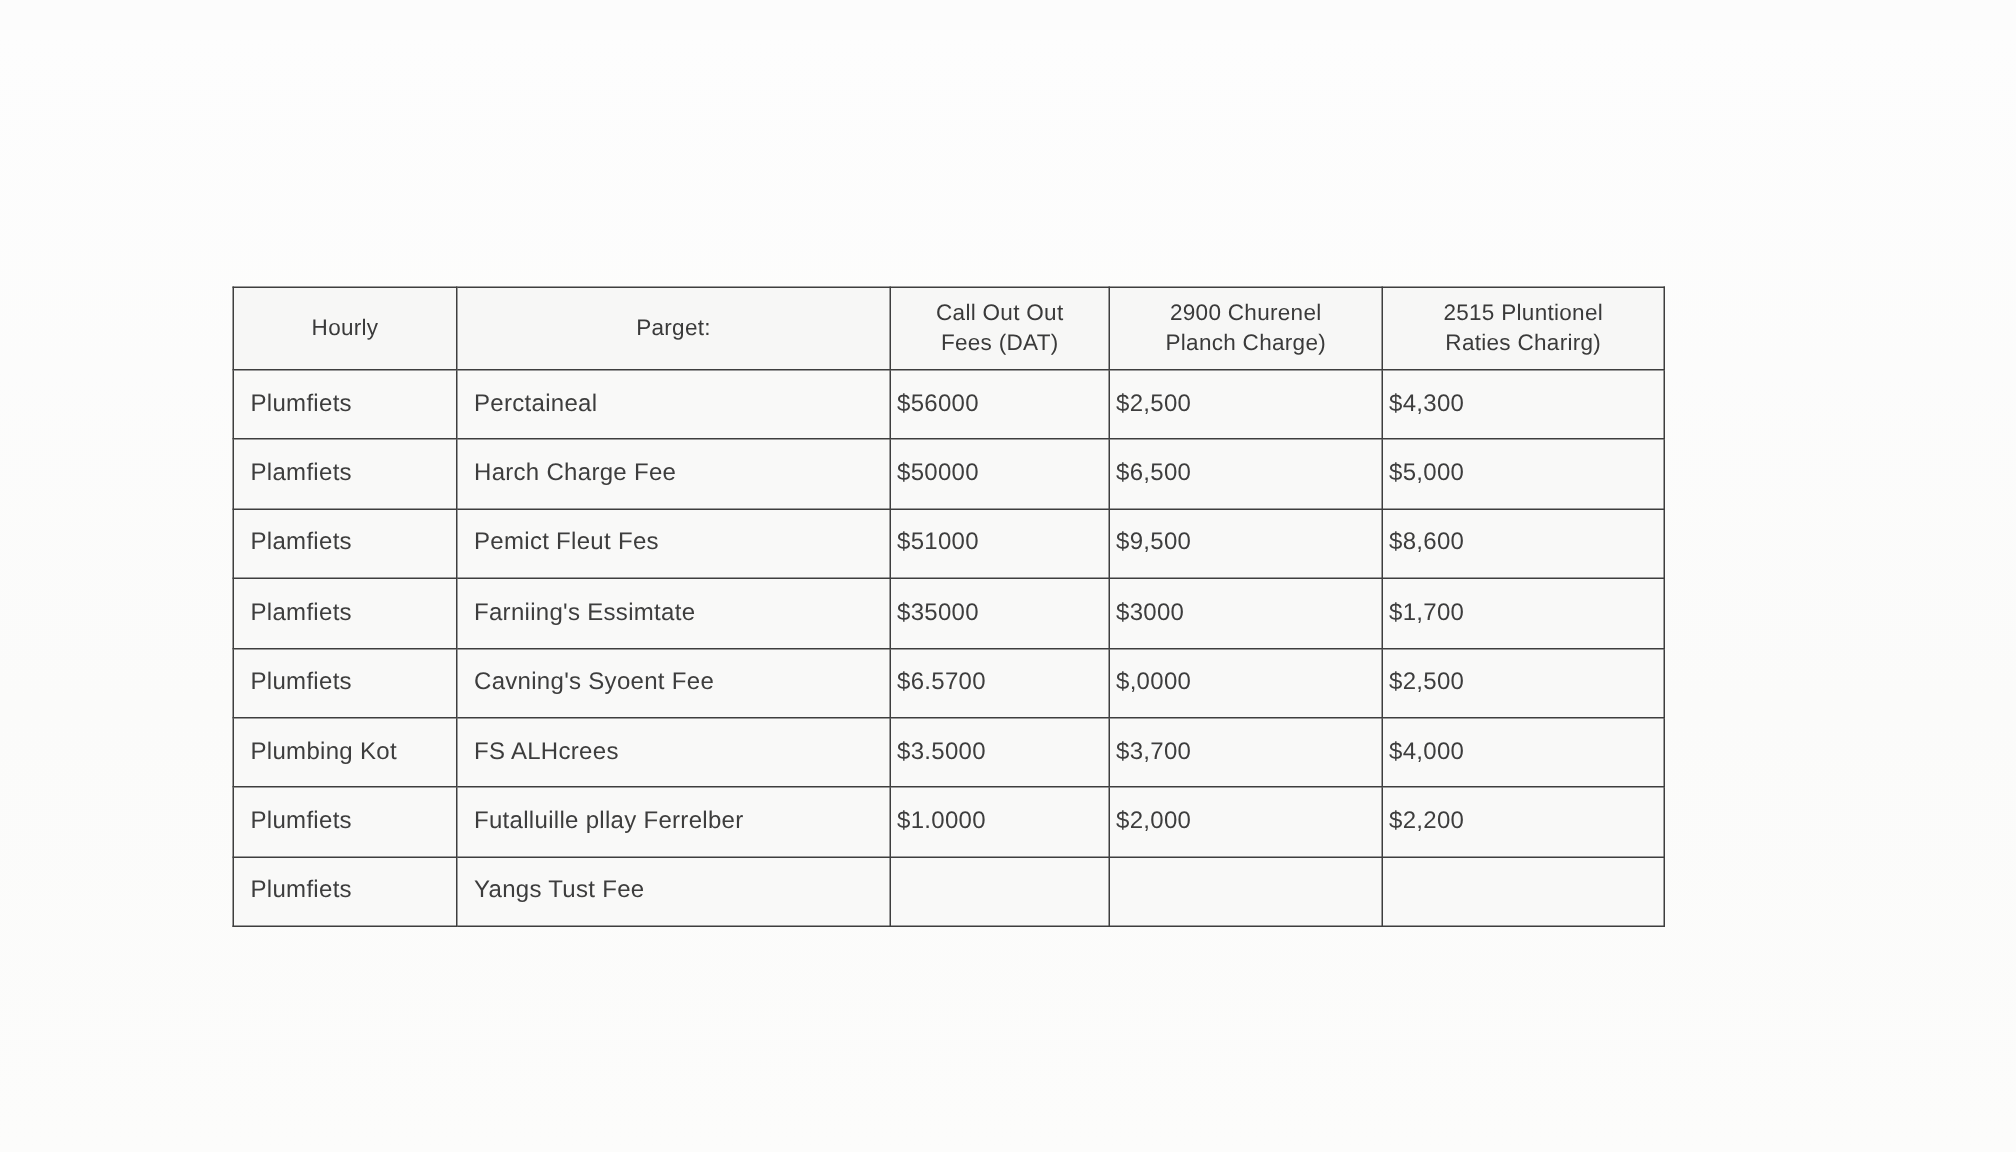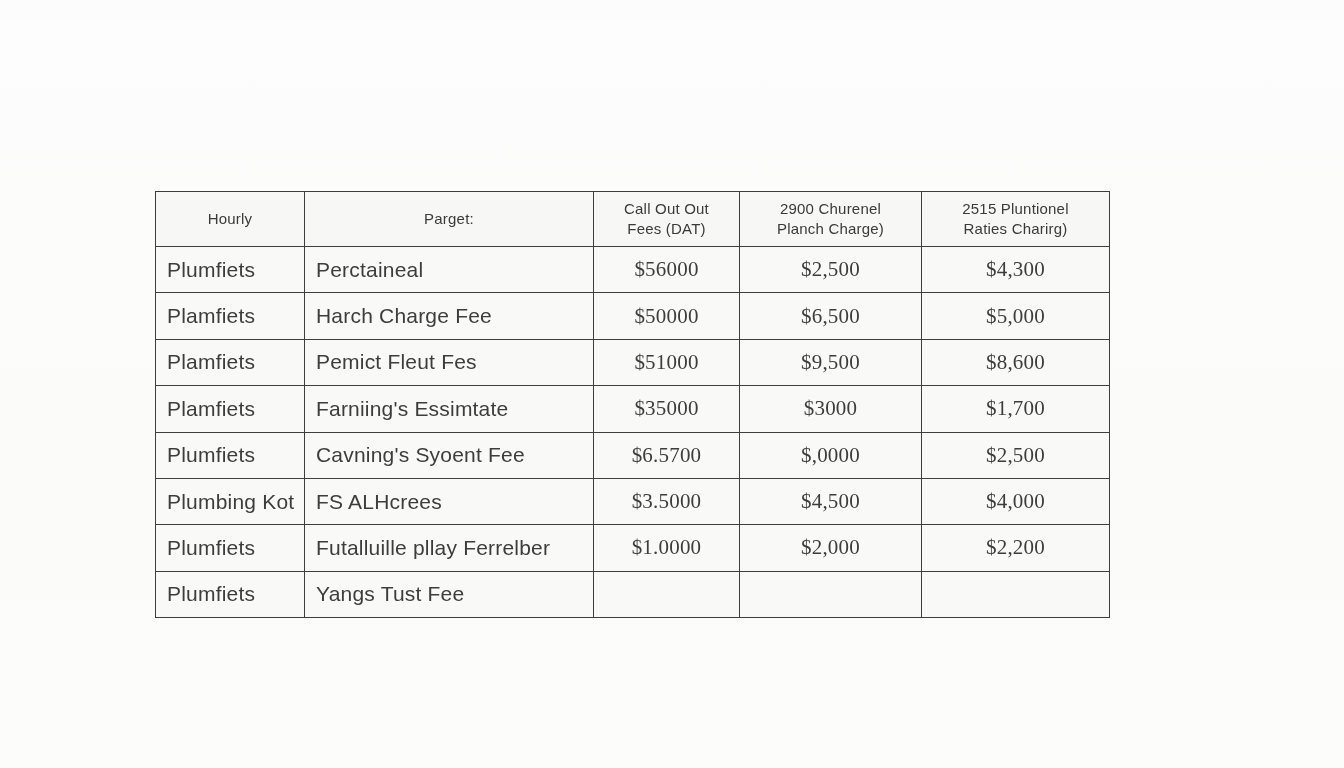--- a/index.html
+++ b/index.html
@@ -27,21 +27,21 @@
     top: 171px;
     width: 954px;
     height: 427px;
     border-collapse: collapse;
     table-layout: fixed;
     background: #f9f9f8;
   }
   table.fees th,
   table.fees td {
     border: 1.6px solid #3e3e3e;
-    font-size: 21px;
+    font-size: 16px;
     letter-spacing: 0.2px;
     overflow: hidden;
     white-space: nowrap;
   }
   table.fees th {
     height: 52px;
     font-weight: 400;
     text-align: center;
     vertical-align: middle;
     white-space: pre-line;
@@ -52,23 +52,21 @@
   }
   table.fees td {
     height: 37px;
     padding: 0 8px 0 11px;
     text-align: left;
     vertical-align: middle;
     background: #f9f9f8;
     color: #3d3d3d;
   }
   table.fees td.num {
-    text-align: center;
     padding: 0 4px;
-    font-family: Liberation Serif, serif;
   }
   col.c1 { width: 149px; }
   col.c2 { width: 289px; }
   col.c3 { width: 146px; }
   col.c4 { width: 182px; }
   col.c5 { width: 188px; }
 </style>
 </head>
 <body>
 
@@ -126,21 +124,21 @@
           <td>Plumfiets</td>
           <td>Cavning's Syoent Fee</td>
           <td class="num">$6.5700</td>
           <td class="num">$,0000</td>
           <td class="num">$2,500</td>
         </tr>
         <tr>
           <td>Plumbing Kot</td>
           <td>FS ALHcrees</td>
           <td class="num">$3.5000</td>
-          <td class="num">$4,500</td>
+          <td class="num">$3,700</td>
           <td class="num">$4,000</td>
         </tr>
         <tr>
           <td>Plumfiets</td>
           <td>Futalluille pllay Ferrelber</td>
           <td class="num">$1.0000</td>
           <td class="num">$2,000</td>
           <td class="num">$2,200</td>
         </tr>
         <tr>

